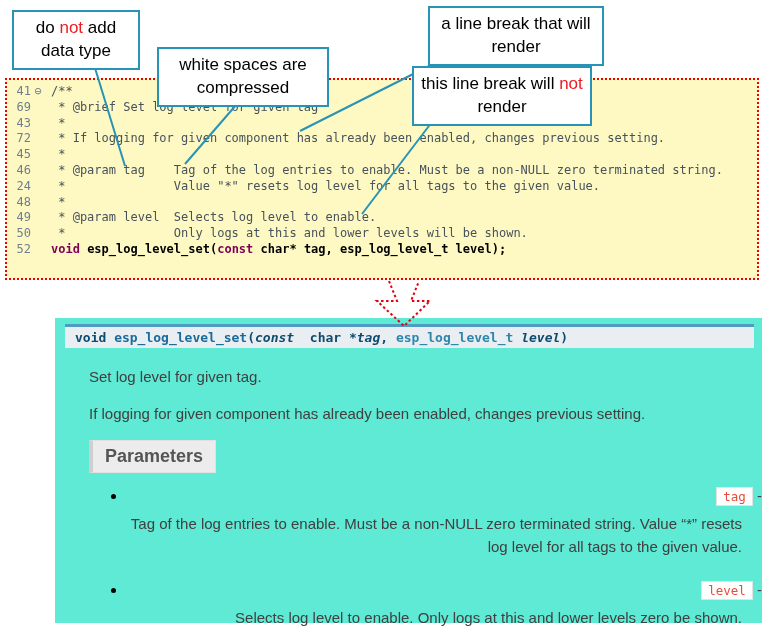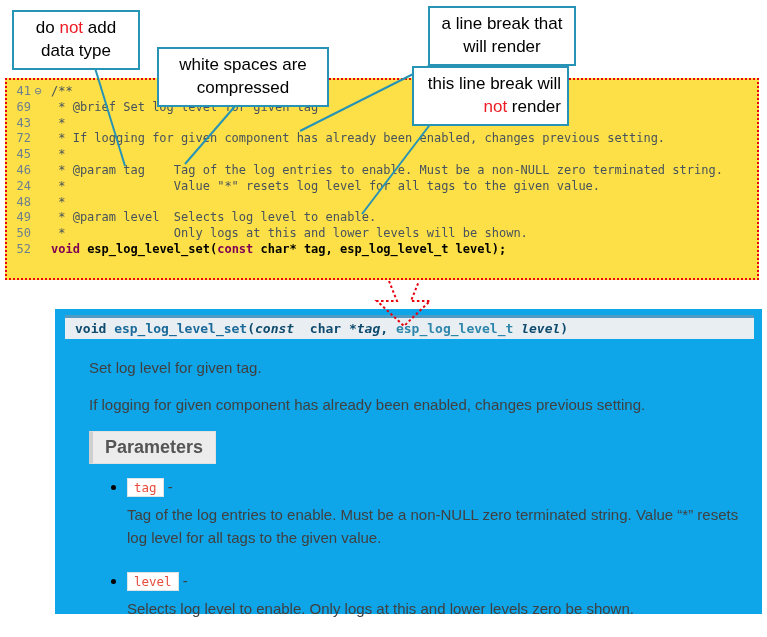--- a/index.html
+++ b/index.html
@@ -8,62 +8,62 @@
 
   
   .callout{
     position:absolute;background:#ffffff;border:2px solid #2793b5;
     text-align:center;font-size:17px;line-height:1.35;color:#000;
     padding:5px 6px;box-sizing:border-box;z-index:5;
   }
   .callout .red{color:#ed1c24;}
   #box-datatype{left:12px;top:10px;width:128px;}
   #box-whitespace{left:157px;top:47px;width:172px;}
-  #box-render{left:428px;top:6px;width:148px;}
-  #box-norender{left:412px;top:66px;width:157px;text-align:right;}
+  #box-render{left:428px;top:6px;width:176px;}
+  #box-norender{left:412px;top:66px;width:180px;}
 
   
   #overlay{position:absolute;left:0;top:0;width:767px;height:637px;z-index:4;pointer-events:none;}
 
   
   #editor{
     position:absolute;left:5px;top:78px;width:754px;height:202px;
-    background:#fde047;border:2px dotted #e8000d;box-sizing:border-box;
+    background:#fef9c3;border:2px dotted #e8000d;box-sizing:border-box;
     font-family:"DejaVu Sans Mono",monospace;font-size:12px;line-height:15.8px;
     padding-top:4px;z-index:1;
   }
   .cline{display:flex;height:15.8px;white-space:pre;}
   .lnum{display:inline-block;width:24px;text-align:right;color:#6d7f8f;flex:none;}
   .fold{display:inline-block;width:14px;text-align:center;color:#6d7f8f;flex:none;}
   .ctext{padding-left:6px;white-space:pre;color:#000;}
   .comment{color:#47525c;}
   .kw52{color:#7f0055;font-weight:bold;}
   .code52{color:#000;font-weight:bold;}
 
   
   #docpanel{
-    position:absolute;left:55px;top:309px;width:707px;height:305px;
-    background:#0ea5e9;z-index:1;box-sizing:border-box;
+    position:absolute;left:55px;top:318px;width:707px;height:305px;
+    background:#5eead4;z-index:1;box-sizing:border-box;
   }
   #sigbar{
     margin:6px 8px 0 10px;background:#e9eef2;border-top:3px solid #4f9bc4;
     padding:3px 10px;font-family:"DejaVu Sans Mono",monospace;font-size:13px;
     font-weight:bold;color:#0f4b6e;white-space:pre;
   }
   #sigbar .sig-name{color:#1a6a9a;}
   #sigbar .sig-type{color:#2e86ab;}
   #sigbar .it{font-style:italic;}
   .docp{margin:20px 0 0 34px;font-size:15px;color:#404040;max-width:640px;}
   #params-box{
     display:inline-block;margin:18px 0 4px 34px;background:#ececec;
     border:1px solid #e1e1e1;border-left:4px solid #cfcfcf;
     padding:5px 12px;font-weight:bold;color:#555;font-size:18px;
   }
   #param-list{margin:10px 0 0 0;padding-left:72px;}
-  #param-list li{margin-bottom:22px;color:#000;}
+  #param-list li{margin-bottom:22px;color:#000;text-align:right;}
   .chip{
     font-family:"DejaVu Sans Mono",monospace;font-size:12.5px;color:#e74c3c;
     background:#fff;border:1px solid #e1e4e5;padding:1px 6px;
   }
   .dash{font-size:15px;color:#404040;}
   .desc{margin-top:7px;font-size:15px;color:#404040;line-height:1.55;max-width:615px;}
 </style>
 </head>
 <body>
 

